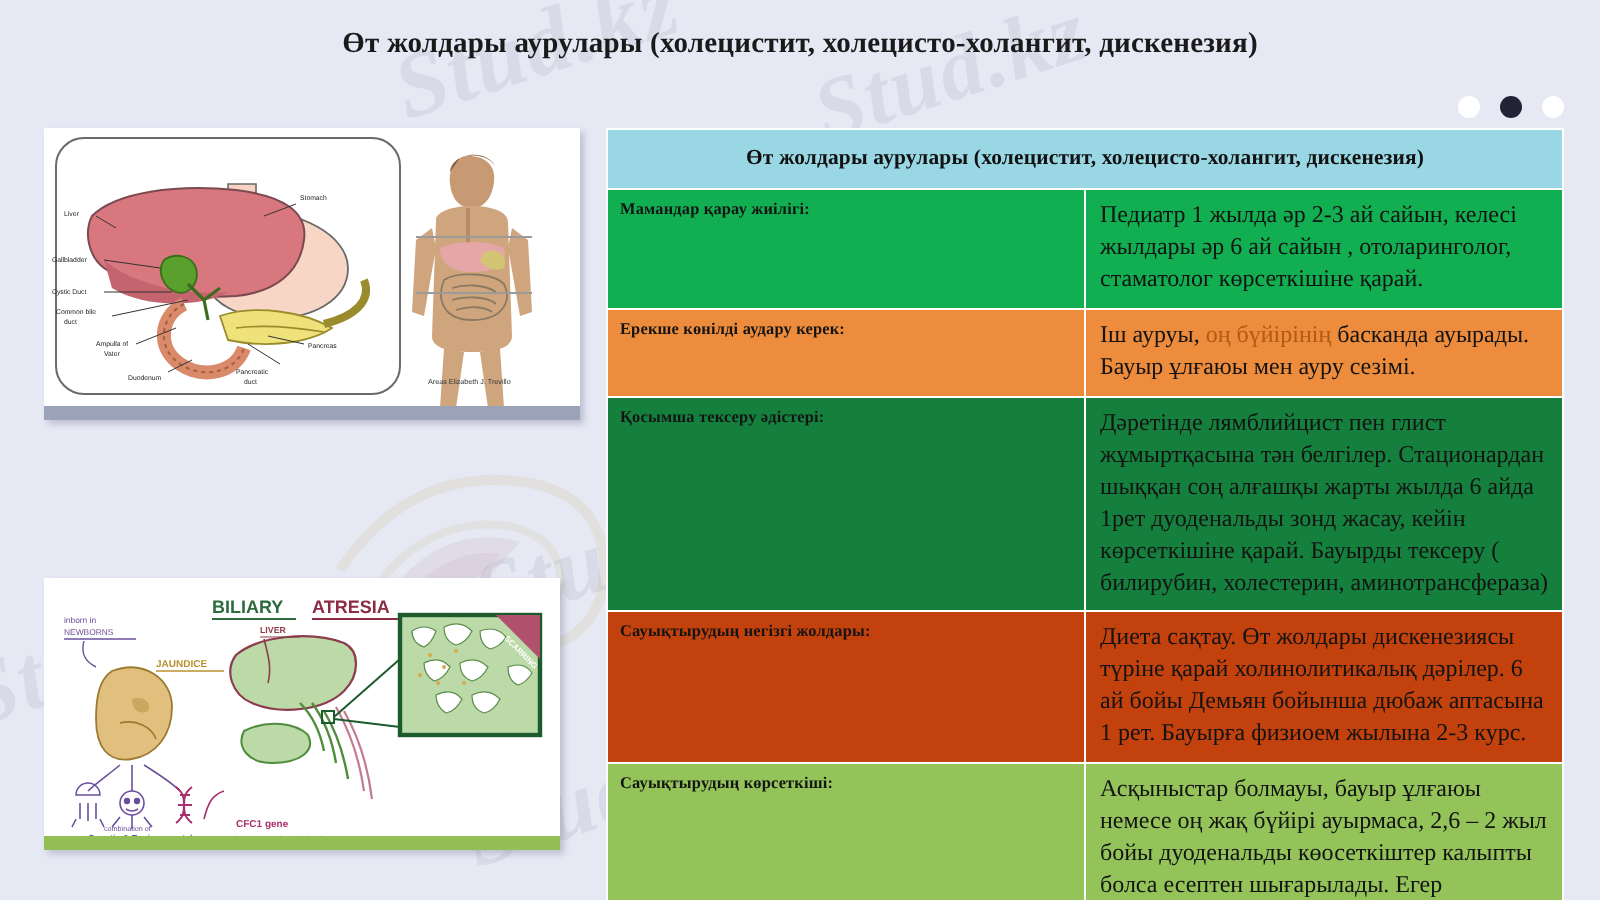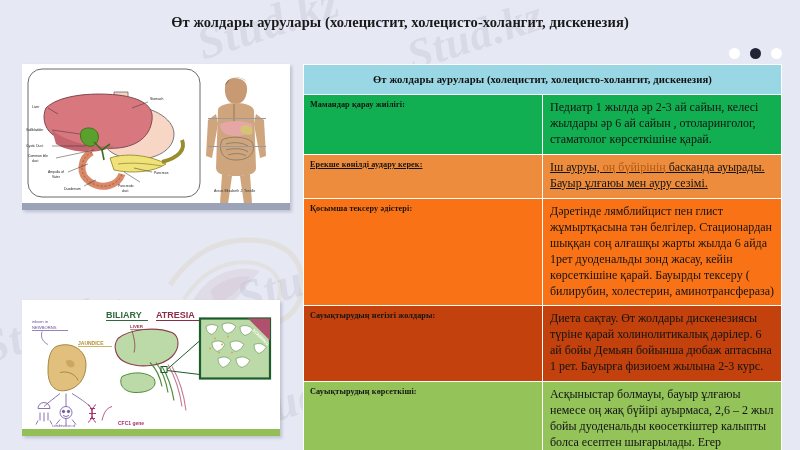--- a/index.html
+++ b/index.html
@@ -82,21 +82,21 @@
   .dot.active { background: #222436; }
 
   
   .img-card {
     position: absolute;
     background: #ffffff;
     z-index: 10;
     box-shadow: 2px 2px 3px rgba(90,95,120,.28);
   }
   #anatomy-image  { left: 22px; top: 64px;  width: 268px; height: 146px; }
-  #atresia-image  { left: 22px; top: 300px; width: 258px; height: 136px; }
+  #atresia-image  { left: 22px; top: 289px; width: 258px; height: 136px; }
 
   .img-card .footer-bar {
     position: absolute;
     left: 0; right: 0; bottom: 0;
     height: 7px;
     background: #94bf56;
   }
   #anatomy-image .footer-bar { background: #9aa3b8; }
 
   .svgfill { display: block; width: 100%; height: 100%; }
@@ -140,22 +140,22 @@
   }
   .value-cell {
     font-size: 12px;
     color: #131313;
     padding: 5px 6px 6px 7px;
     line-height: 1.33;
   }
   .value-cell .hl { color: #b05a14; margin-top: 28px; }
 
   .r-green  td { background: #12ae52; }
-  .r-orange td { background: #ed8c3c; text-decoration: underline; }
-  .r-blue   td { background: #f97316; }
+  .r-orange td { background: #ed8c3c; }
+  .r-blue   td { background: #15803d; }
   .r-yellow td { background: #c2410c; }
   .r-olive  td { background: #93c359; }
 </style>
 </head>
 <body>
 
 <div class="wm-layer">
   <svg class="wm-bird" viewBox="0 0 165 130">
     <path d="M20 70 Q55 18 112 26 Q150 32 152 66 Q154 104 112 112 Q60 120 26 96" fill="none" stroke="rgba(196,178,96,0.30)" stroke-width="5"></path>
     <path d="M34 84 Q62 42 104 48 Q132 54 130 78 Q128 100 98 102 Q64 104 42 92" fill="none" stroke="rgba(196,178,96,0.26)" stroke-width="4"></path>

